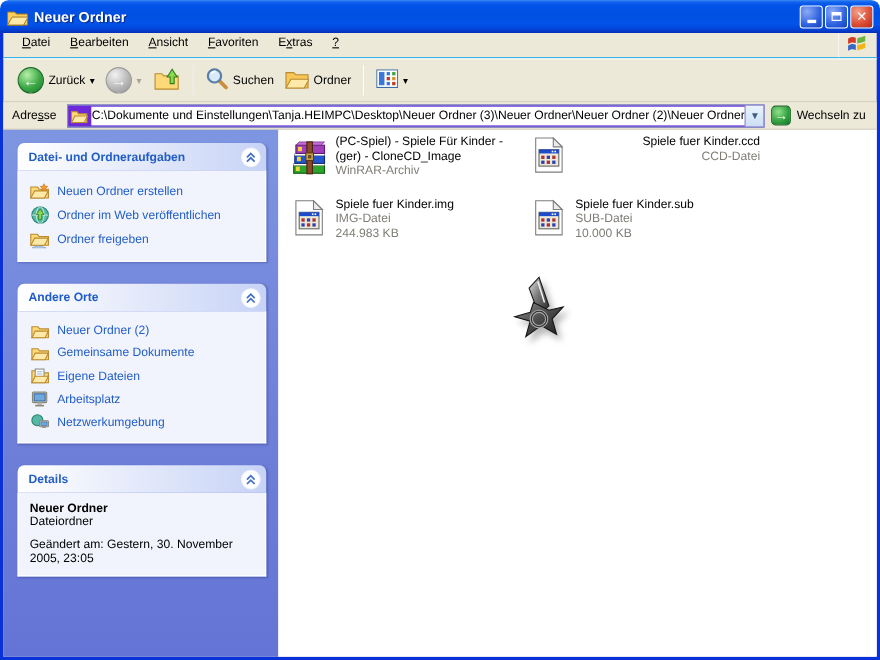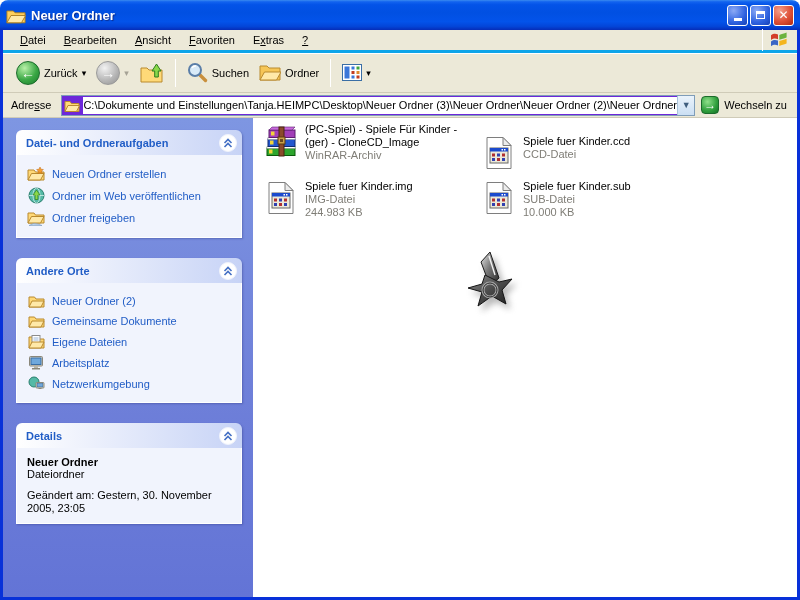--- a/index.html
+++ b/index.html
@@ -29,21 +29,21 @@
   .glyph-x { font-weight: bold; font-size: 12px; line-height: 1; }
 
   
   .frame {
     flex: 1; display: flex; flex-direction: column;
     border-left: 3px solid #0831D9; border-right: 3px solid #0831D9; border-bottom: 3px solid #0831D9;
     background: #ECE9D8;
   }
 
   
-  .menubar { height: 23px; display: flex; align-items: center; padding-left: 8px; border-bottom: 3px solid #0ea5e9; }
+  .menubar { height: 23px; display: flex; align-items: flex-start; padding-left: 8px; border-bottom: 1px solid #0ea5e9; }
   .mi { padding: 3px 9px; color: #000; }
   .menubar .spacer { flex: 1; }
   .menubar .mb-sep { width: 1px; height: 22px; background: #C9C5B2; border-right: 1px solid #fff; margin-right: 6px; }
   .winlogo { margin-right: 8px; display: flex; }
 
   
   .toolbar { height: 40px; display: flex; align-items: center; padding-left: 8px; border-top: 1px solid #fff; border-bottom: 1px solid #CFCBB8; }
   .tool { display: flex; align-items: center; gap: 4px; padding: 3px 5px; color: #000; }
   .circle { width: 24px; height: 24px; border-radius: 50%; display: flex; align-items: center; justify-content: center; color: #fff; font-size: 14px; font-weight: bold; }
   .circle.green { background: radial-gradient(circle at 35% 28%, #B8F0A8, #3BA845 55%, #187A2B); border: 1px solid #1B6B2B; }
@@ -82,22 +82,22 @@
   .details-body .dname { font-weight: bold; }
   .details-body .dmod { margin-top: 9px; width: 196px; line-height: 13px; }
 
   
   .filearea { flex: 1; background: #fff; position: relative; }
   .tile { position: absolute; width: 212px; display: flex; align-items: flex-start; }
   .tile .fic { width: 36px; display: flex; justify-content: center; margin-top: 1px; }
   .tile .ftxt { margin-left: 6px; width: 168px; line-height: 13px; }
   .fname { color: #000; }
   .fmeta { color: #7F7D76; }
-  .t-r1c1 { left: 10px;  top: 5px; }
-  .t-r1c2 { left: 228px; top: 17px; }
+  .t-r1c1 { left: 10px;  top: 5px; align-items: center; }
+  .t-r1c2 { left: 228px; top: 5px; text-align: right; }
   .t-r2c1 { left: 10px;  top: 62px; }
   .t-r2c2 { left: 228px; top: 62px; }
 
   .cursor { position: absolute; left: 210px; top: 133px; filter: drop-shadow(4px 5px 3px rgba(100,100,100,.45)); }
 </style>
 </head>
 <body>
 
 <div class="window">
 

